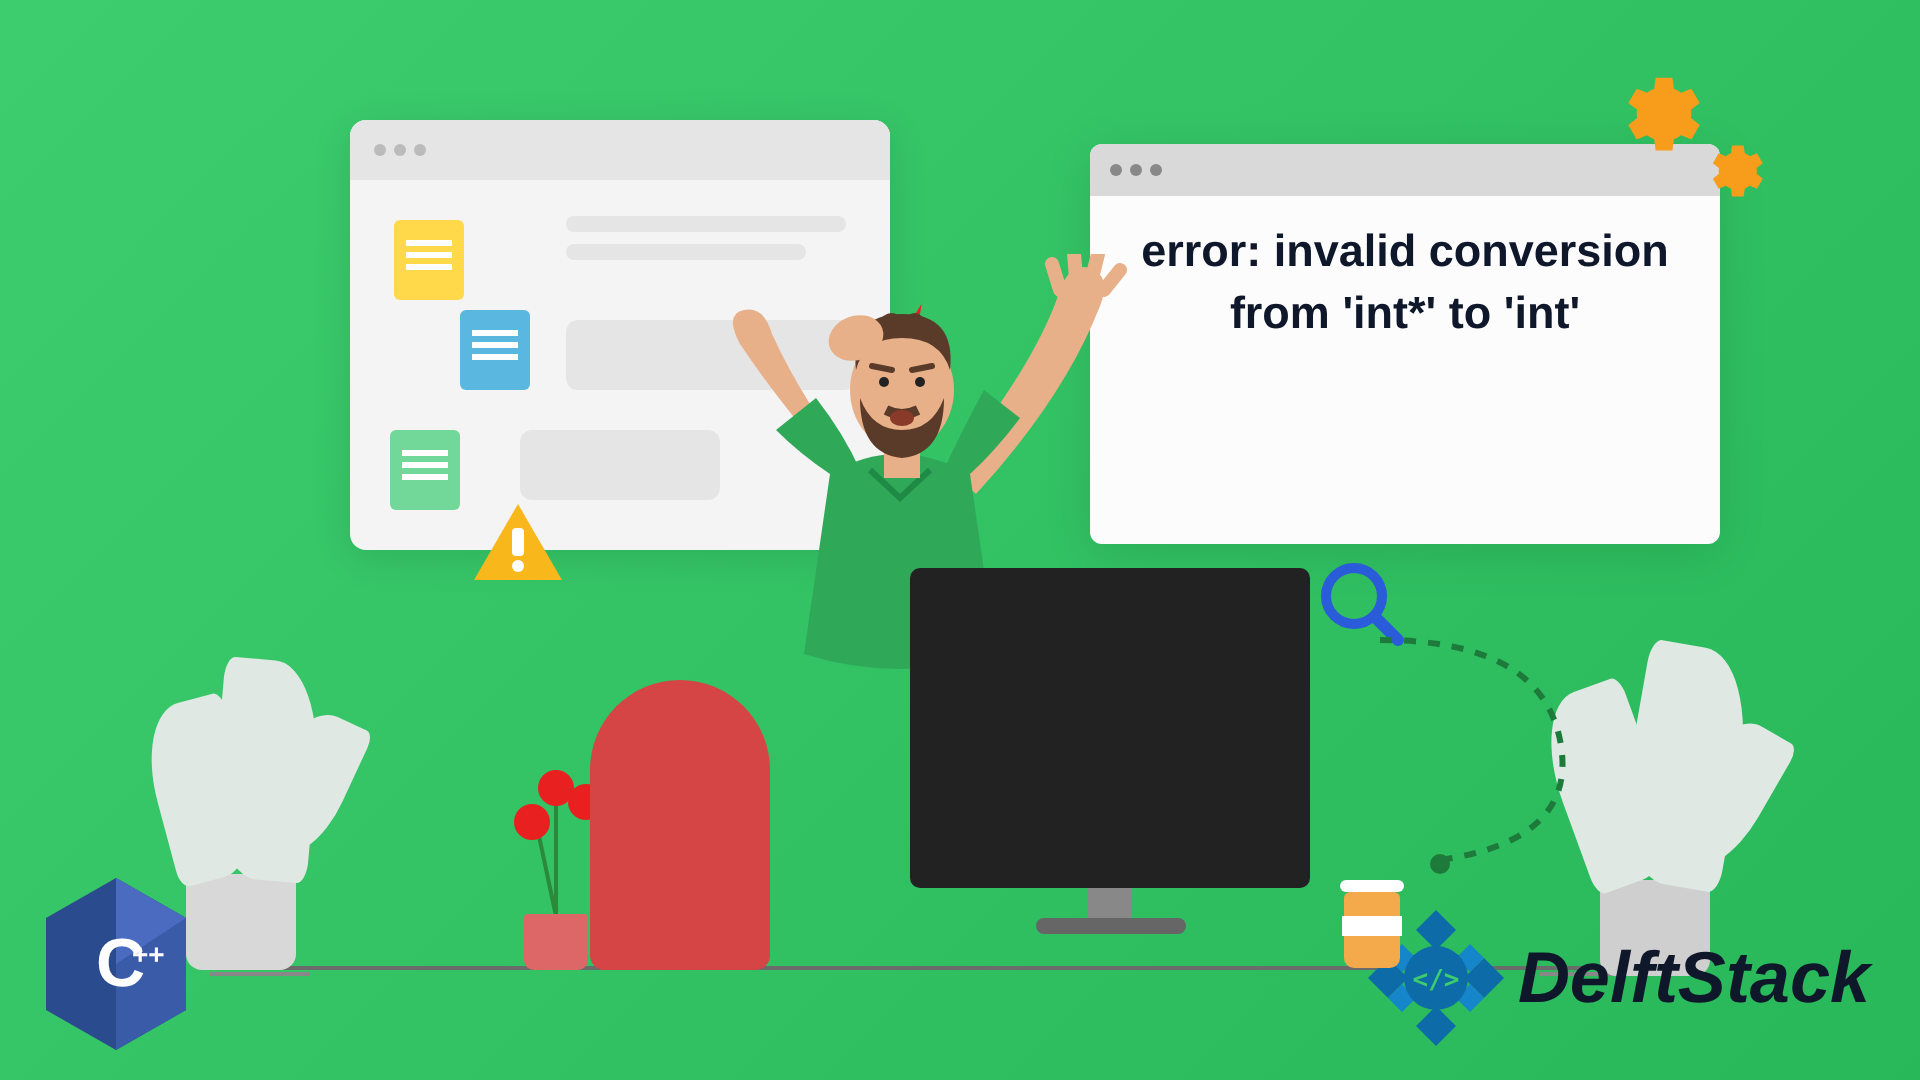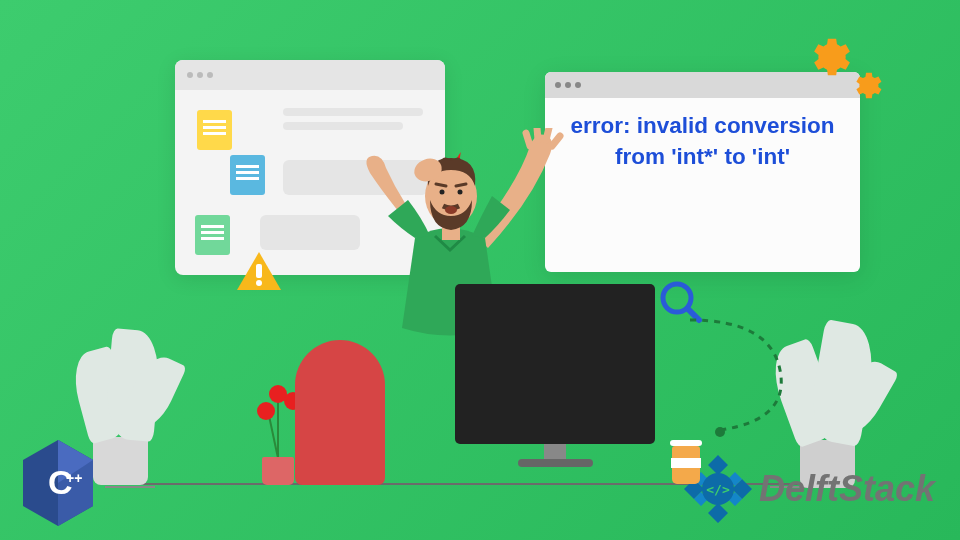--- a/index.html
+++ b/index.html
@@ -129,21 +129,21 @@
   height: 26px;
   background: #d9d9d9;
   border-radius: 6px 6px 0 0;
   display: flex;
   align-items: center;
   padding-left: 10px;
 }
 .window-right .dot { background: #888; }
 .error-text {
   padding: 12px 18px;
-  color: #1d4ed8;
+  color: #0f172a;
   font-weight: bold;
   font-size: 22.5px;
   text-align: center;
   line-height: 1.38;
   font-family: Arial, sans-serif;
 }
 
 
 .gear {
   position: absolute;
@@ -289,21 +289,21 @@
   position: absolute;
   bottom: 15px;
   right: 25px;
   display: flex;
   align-items: center;
 }
 .delft-text {
   font-size: 36px;
   font-weight: bold;
   font-style: italic;
-  color: #737373;
+  color: #0f172a;
   margin-left: 5px;
 }
 </style>
 </head>
 <body>
 
 <div class="ground"></div>
 
 <div class="plant-left">
   <div class="leaves-left">

